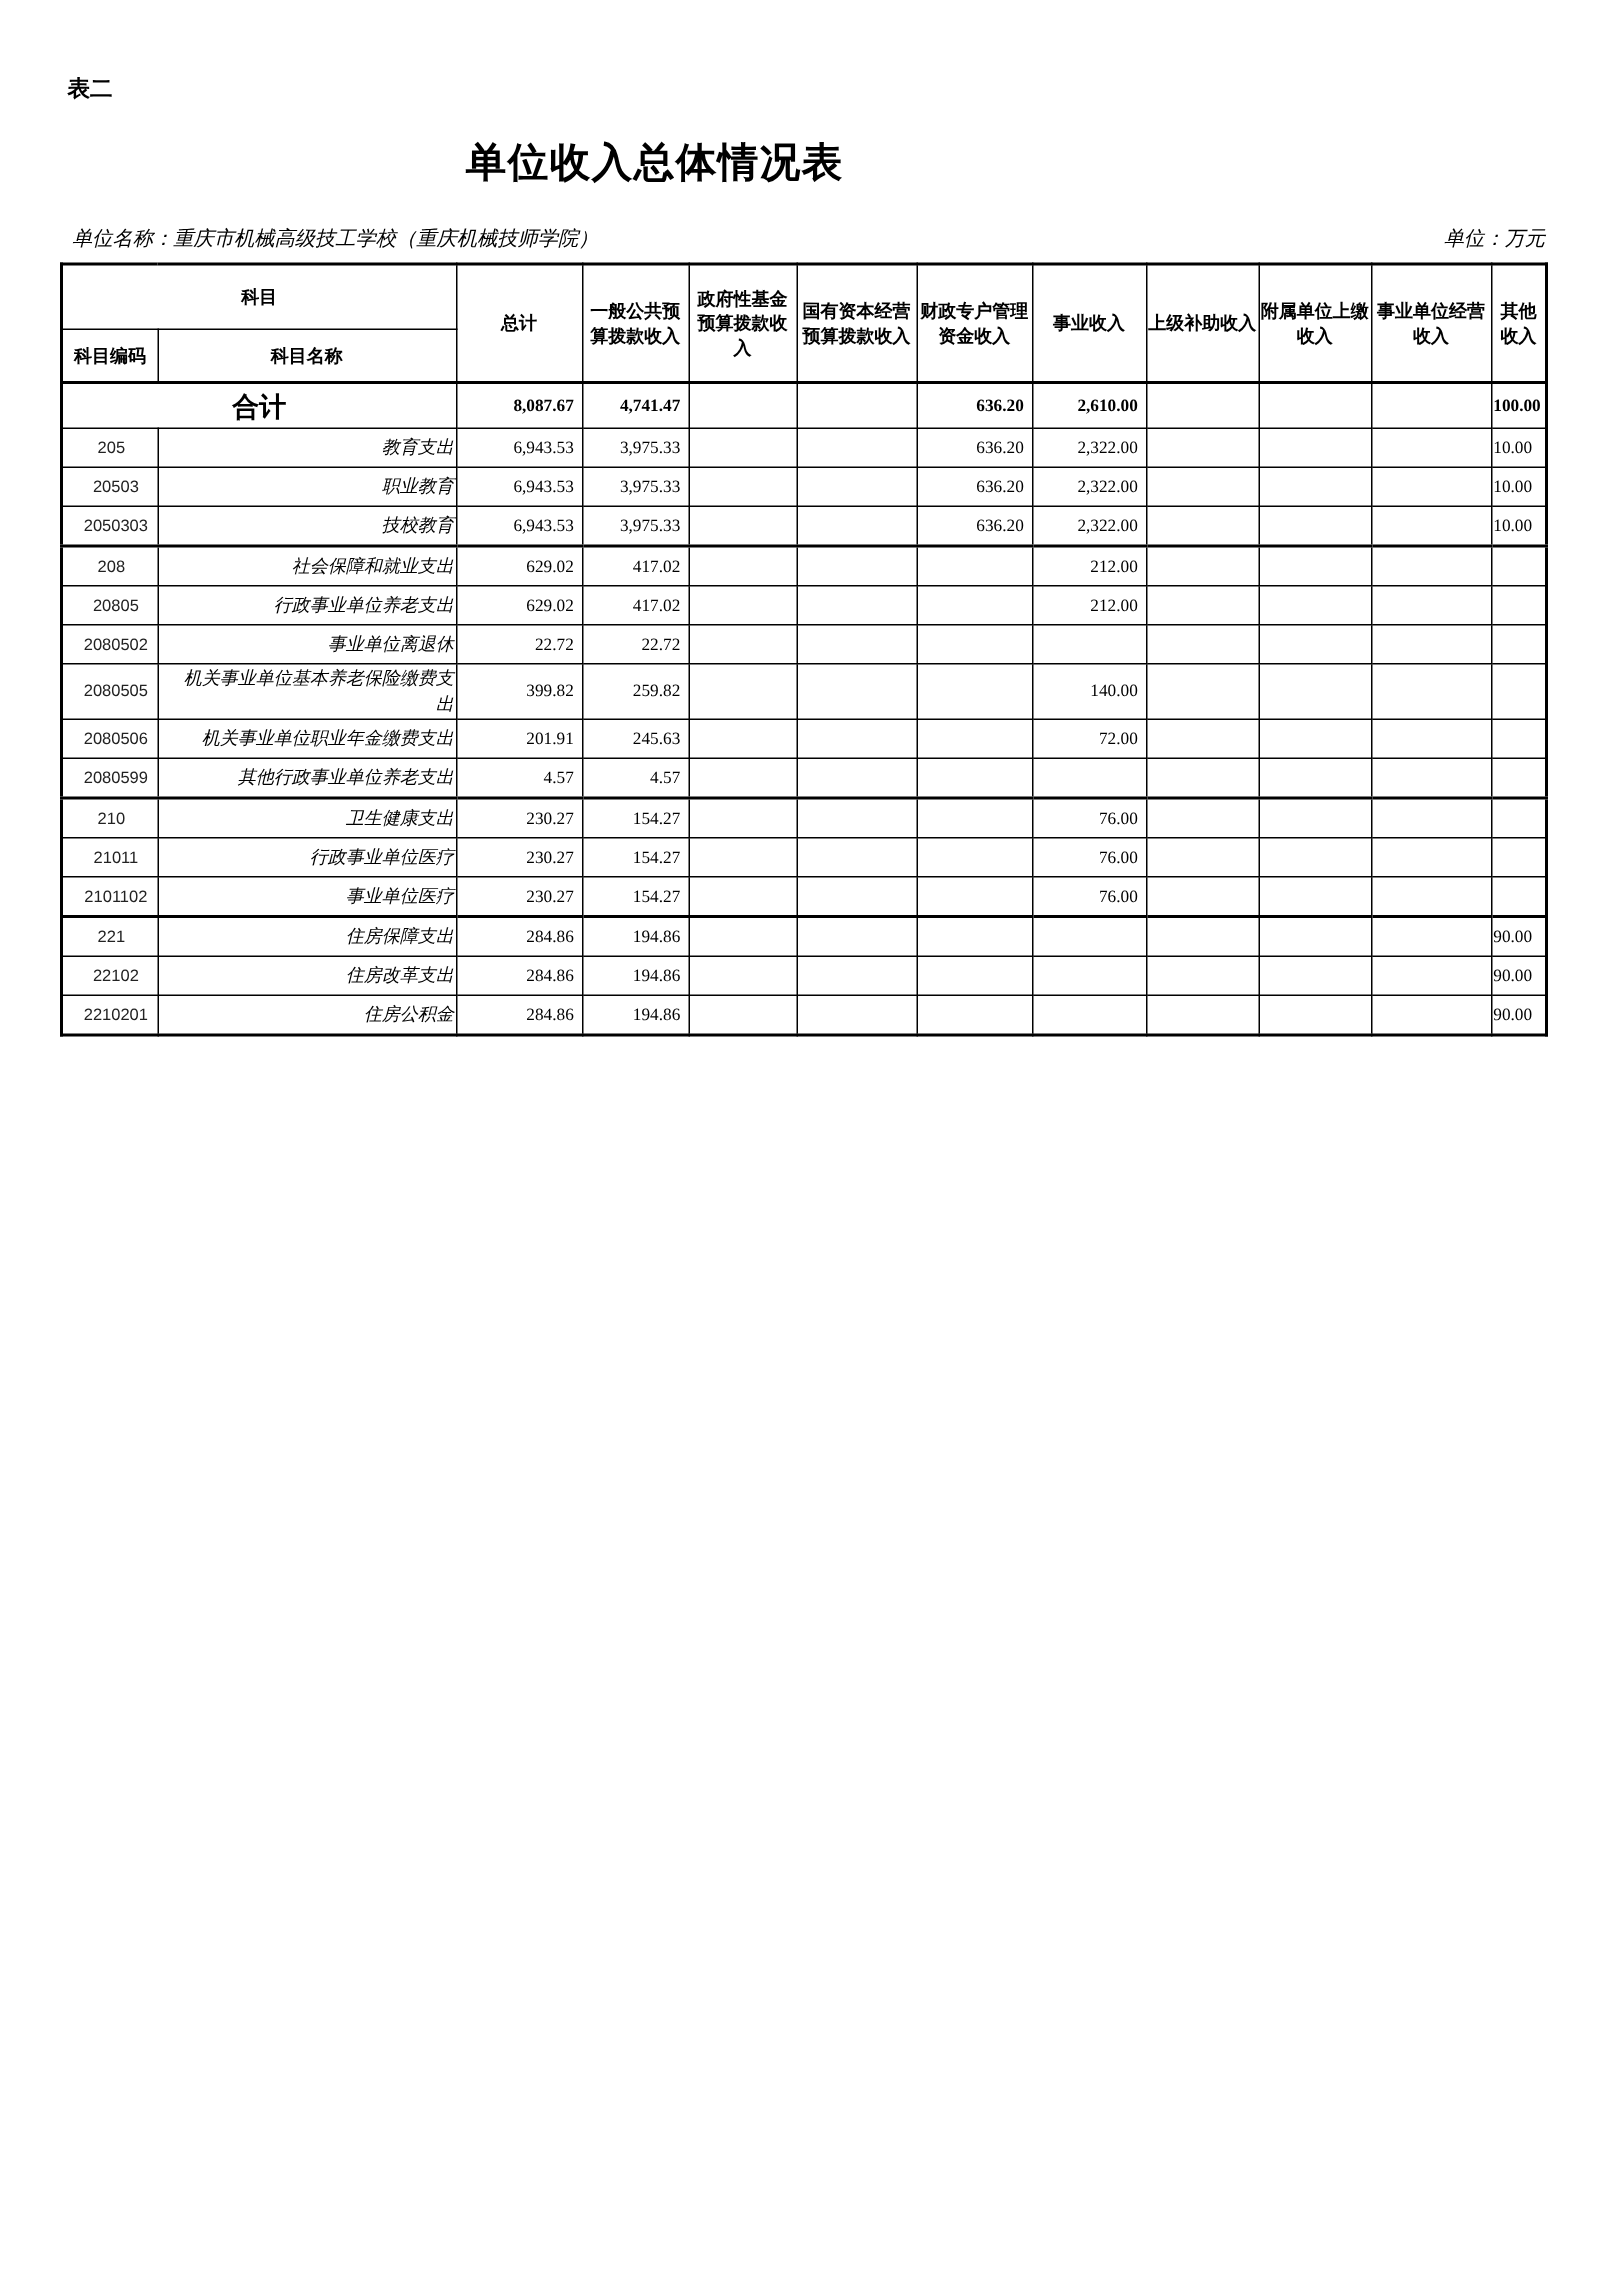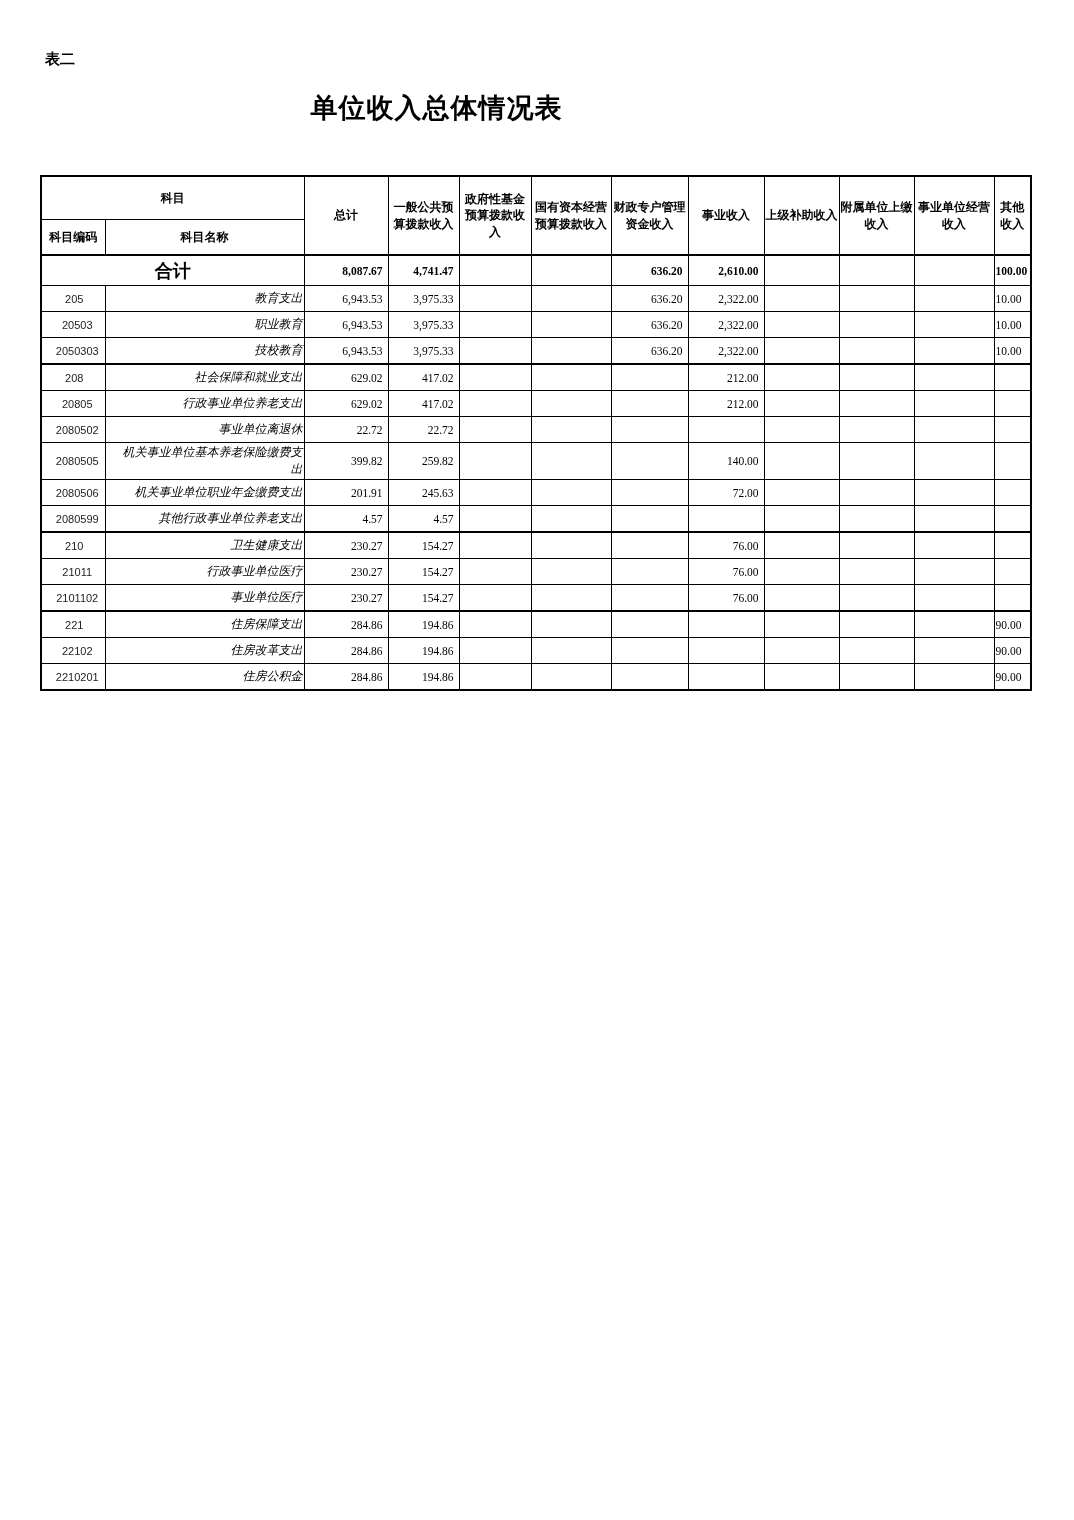--- a/index.html
+++ b/index.html
@@ -91,20 +91,24 @@
 </style>
 </head>
 <body>
 
 <div class="page">
 
   <div class="sheet-label">表二</div>
 
   <div class="doc-title">单位收入总体情况表</div>
 
+  <div class="info-row">
+    <span>单位名称：重庆市机械高级技工学校（重庆机械技师学院）</span>
+    <span>单位：万元</span>
+  </div>
 
   <table class="income">
     <colgroup>
       <col style="width:64px">
         <col style="width:199px">
         <col style="width:84px">
       <col style="width:71px">
         <col style="width:72px">
         <col style="width:80px">
       <col style="width:77px">

